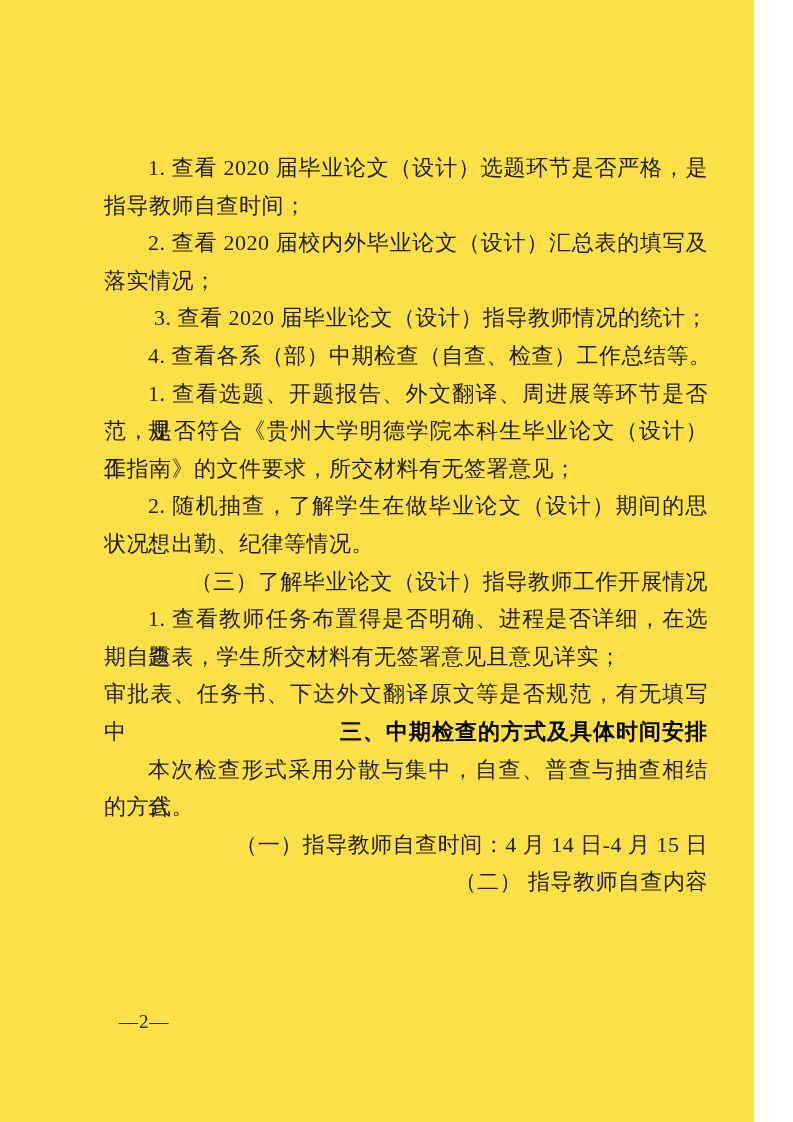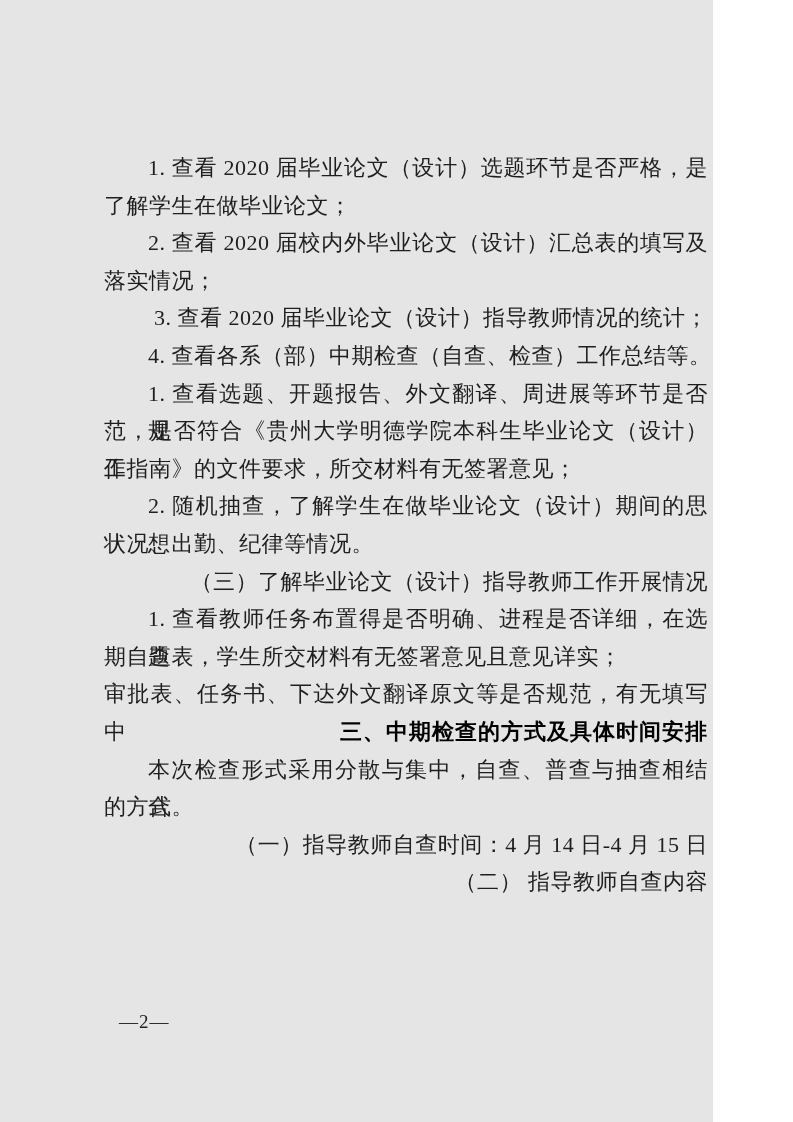--- a/index.html
+++ b/index.html
@@ -4,24 +4,25 @@
 <style>
   html, body {
     margin: 0;
     padding: 0;
     background: #ffffff;
   }
   .page {
     position: relative;
     width: 713px;
     height: 1122px;
-    background: #e5e5e5;
+    background: #fde047;
     overflow: hidden;
     font-family: "Liberation Serif", "DejaVu Serif", serif;
     color: #1e1e1e;
+    padding-left: 41px;
   }
   .doc-body {
     position: absolute;
     top: 149px;
     left: 104px;
     width: 604px;
   }
   .line {
     font-size: 22px;
     line-height: 37.6px;
@@ -56,21 +57,21 @@
   }
 </style>
 </head>
 <body>
 
 <div class="page">
   <div class="doc-body">
 
     <div>
       <div class="line indent full">1. 查看 2020 届毕业论文（设计）选题环节是否严格，是</div>
-      <div class="line">了解学生在做毕业论文；</div>
+      <div class="line">指导教师自查时间；</div>
     </div>
 
     <div>
       <div class="line indent full">2. 查看 2020 届校内外毕业论文（设计）汇总表的填写及</div>
       <div class="line">落实情况；</div>
     </div>
 
     <div>
       <div class="line indent">3. 查看 2020 届毕业论文（设计）指导教师情况的统计；</div>
     </div>

